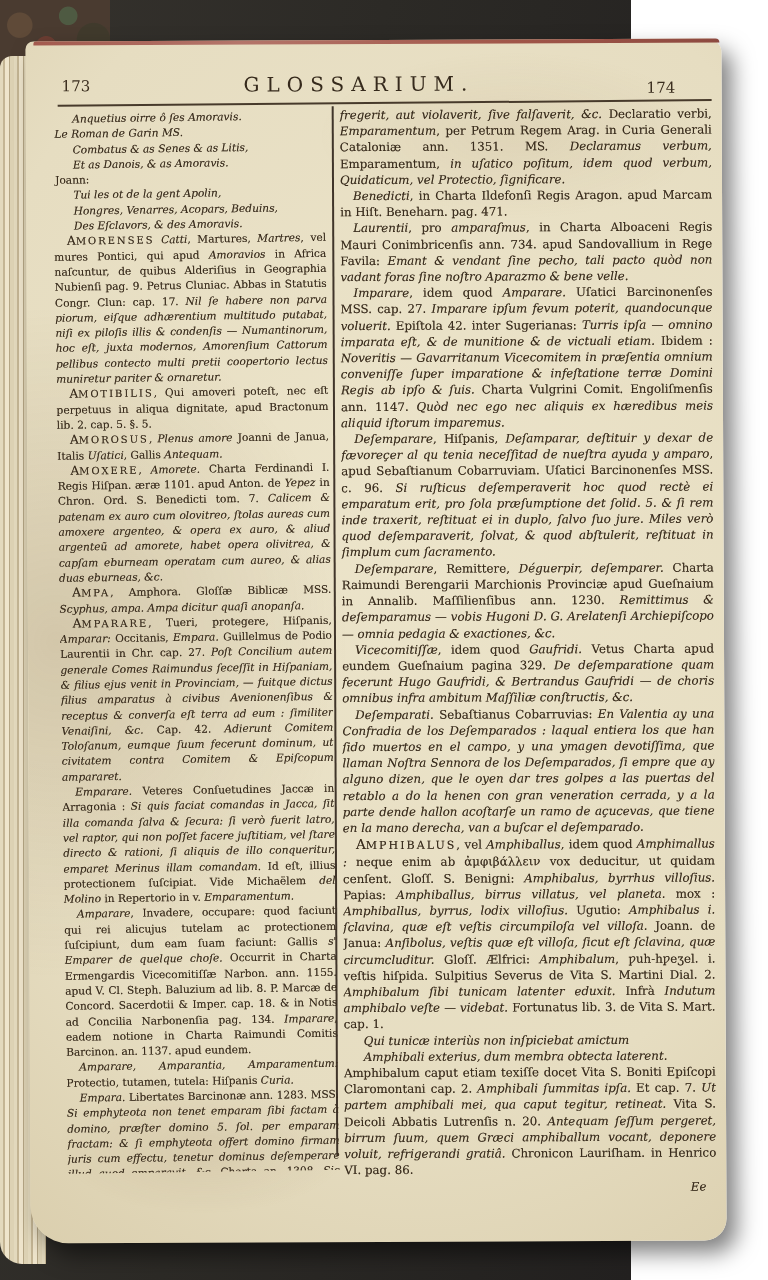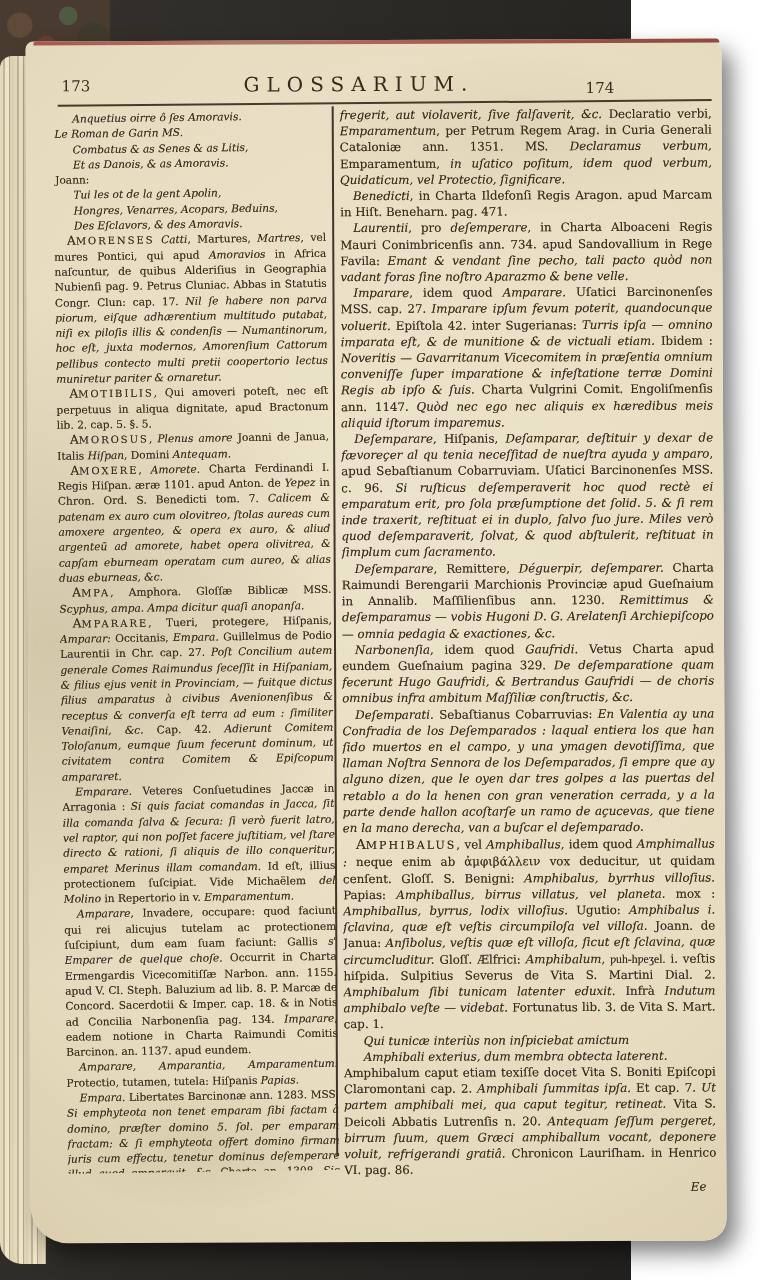--- a/index.html
+++ b/index.html
@@ -27,42 +27,42 @@
   .page::before{content:"";position:absolute;left:8px;right:2px;top:0;height:4px;
     border-radius:8px 14px 0 0;
     background:linear-gradient(90deg,#a35a4e,#b4756a 30%,#a05548 70%,#8d4a40);}
   .texture{position:absolute;inset:0;pointer-events:none;border-radius:inherit;
     background:
       radial-gradient(40% 10% at 70% 8%, rgba(150,120,80,.10), transparent 70%),
       radial-gradient(30% 8% at 25% 92%, rgba(140,110,75,.12), transparent 70%),
       radial-gradient(60% 40% at 4% 50%, rgba(120,95,60,.18), transparent 70%);}
   .folio{position:absolute;font-size:15px;color:#3a2d1e;}
   .folio.left{left:36px;top:36px;}
-  .folio.right{left:560px;top:40px;}
+  .folio.right{left:621px;top:40px;}
   .title{position:absolute;left:218px;top:32px;font-size:20px;letter-spacing:7px;
     color:#362a1c;white-space:nowrap;}
   .rule{position:absolute;left:32px;top:62px;width:654px;height:2px;background:#473a2b;
     transform:rotate(-0.25deg);}
   .divider{position:absolute;left:306px;top:66px;width:2px;height:1050px;background:#40352a;}
   .col{position:absolute;color:#392c1d;overflow:hidden;
     text-shadow:0 0 .4px rgba(58,45,30,.55);}
   .col-left{left:32px;top:69px;width:272px;height:1062px;
     font-size:10.6px;line-height:15.3px;transform:rotate(-0.6deg);}
   .col-right{left:314px;top:67px;width:372px;height:1090px;
     font-size:11.8px;line-height:16.2px;}
   .para{margin:0;text-align:justify;text-indent:13px;}
   .flush{text-indent:0;}
   .verse{text-align:left;text-indent:0;padding-left:20px;}
   .verse0{text-align:left;text-indent:0;padding-left:2px;}
   .catch{text-align:right;text-indent:0;padding-right:10px;margin-top:2px;}
   .seg-i{font-style:italic;}
   .seg-lc{font-size:1.15em;}
   .seg-sc{letter-spacing:2px;font-size:0.94em;}
   .seg-g{font-style:normal;}
-  .seg-x{font-style:normal;font-family:Liberation Serif, serif;}
+  .seg-x{font-style:normal;}
 </style>
 </head>
 <body>
 
 <div class="scene">
   <div class="cover-corner"></div>
   <div class="page-stack"></div>
   <div class="page">
     <div class="texture"></div>
     <span class="folio left">173</span>
@@ -74,37 +74,37 @@
         <p class="para verse"><span class="seg-i">Anquetius oirre ô ſes Amoravis.</span></p>
         <p class="para verse0"><span class="seg-i">Le Roman de Garin MS.</span></p>
         <p class="para verse"><span class="seg-i">Combatus &amp; as Senes &amp; as Litis,</span></p>
         <p class="para verse"><span class="seg-i">Et as Danois, &amp; as Amoravis.</span></p>
         <p class="para verse0"><span class="seg-r">Joann:</span></p>
         <p class="para verse"><span class="seg-i">Tui les ot de la gent Apolin,</span></p>
         <p class="para verse"><span class="seg-i">Hongres, Venarres, Acopars, Beduins,</span></p>
         <p class="para verse"><span class="seg-i">Des Eſclavors, &amp; des Amoravis.</span></p>
         <p class="para"><span class="seg-lc">A</span><span class="seg-sc">MORENSES</span><span class="seg-i"> Catti</span><span class="seg-r">, Martures, </span><span class="seg-i">Martres</span><span class="seg-r">, vel mures Pontici, qui apud </span><span class="seg-i">Amoravios</span><span class="seg-r"> in Africa naſcuntur, de quibus Alderiſius in Geographia Nubienſi pag. 9.  Petrus Cluniac. Abbas in Statutis Congr. Clun: cap. 17. </span><span class="seg-i">Nil ſe habere non parva piorum, eiſque adhærentium multitudo putabat, niſi ex piloſis illis &amp; condenſis — Numantinorum, hoc eſt, juxta modernos, Amorenſium Cattorum pellibus contecto multi pretii coopertorio lectus muniretur pariter &amp; ornaretur.</span></p>
         <p class="para"><span class="seg-lc">A</span><span class="seg-sc">MOTIBILIS</span><span class="seg-r">, Qui amoveri poteſt, nec eſt perpetuus in aliqua dignitate, apud Bractonum lib. 2. cap. 5. §. 5.</span></p>
-        <p class="para"><span class="seg-lc">A</span><span class="seg-sc">MOROSUS</span><span class="seg-r">, </span><span class="seg-i">Plenus amore</span><span class="seg-r"> Joanni de Janua, Italis </span><span class="seg-i">Hiſpan</span><span class="seg-r">, Domini </span><span class="seg-i">Antequam.</span></p>
+        <p class="para"><span class="seg-lc">A</span><span class="seg-sc">MOROSUS</span><span class="seg-r">, </span><span class="seg-i">Plenus amore</span><span class="seg-r"> Joanni de Janua, Italis </span><span class="seg-i">Uſatici</span><span class="seg-r">, Gallis </span><span class="seg-i">Antequam.</span></p>
         <p class="para"><span class="seg-lc">A</span><span class="seg-sc">MOXERE</span><span class="seg-r">, </span><span class="seg-i">Amorete.</span><span class="seg-r">  Charta Ferdinandi I. Regis Hiſpan. æræ 1101. apud Anton. de </span><span class="seg-i">Yepez</span><span class="seg-r"> in Chron. Ord. S. Benedicti tom. 7. </span><span class="seg-i">Calicem &amp; patenam ex auro cum olovitreo, ſtolas aureas cum amoxere argenteo, &amp; opera ex auro, &amp; aliud argenteũ ad amorete, habet opera olivitrea, &amp; capſam eburneam operatam cum aureo, &amp; alias duas eburneas, &amp;c.</span></p>
         <p class="para"><span class="seg-lc">A</span><span class="seg-sc">MPA</span><span class="seg-r">, Amphora.  Gloſſæ Biblicæ MSS. </span><span class="seg-i">Scyphus, ampa.  Ampa dicitur quaſi anopanſa.</span></p>
         <p class="para"><span class="seg-lc">A</span><span class="seg-sc">MPARARE</span><span class="seg-r">, Tueri, protegere, Hiſpanis, </span><span class="seg-i">Amparar:</span><span class="seg-r"> Occitanis, </span><span class="seg-i">Empara.</span><span class="seg-r">  Guillelmus de Podio Laurentii in Chr. cap. 27. </span><span class="seg-i">Poſt Concilium autem generale Comes Raimundus ſeceſſit in Hiſpaniam, &amp; filius ejus venit in Provinciam, — fuitque dictus filius amparatus à civibus Avenionenſibus &amp; receptus &amp; converſa eſt terra ad eum : ſimiliter Venaiſini, &amp;c.</span><span class="seg-r"> Cap. 42. </span><span class="seg-i">Adierunt Comitem Toloſanum, eumque ſuum fecerunt dominum, ut civitatem contra Comitem &amp; Epiſcopum ampararet.</span></p>
         <p class="para"><span class="seg-i">Emparare.</span><span class="seg-r"> Veteres Conſuetudines Jaccæ in Arragonia : </span><span class="seg-i">Si quis faciat comandas in Jacca, ſit illa comanda ſalva &amp; ſecura: ſi verò fuerit latro, vel raptor, qui non poſſet facere juſtitiam, vel ſtare directo &amp; rationi, ſi aliquis de illo conqueritur, emparet Merinus illam comandam.</span><span class="seg-r"> Id eſt, illius protectionem ſuſcipiat.  Vide Michaëlem </span><span class="seg-i">del Molino</span><span class="seg-r"> in Repertorio in v. </span><span class="seg-i">Emparamentum.</span></p>
         <p class="para"><span class="seg-i">Amparare</span><span class="seg-r">, Invadere, occupare: quod faciunt qui rei alicujus tutelam ac protectionem ſuſcipiunt, dum eam ſuam faciunt: Gallis </span><span class="seg-i">s' Emparer de quelque choſe.</span><span class="seg-r">  Occurrit in Charta Ermengardis Vicecomitiſſæ Narbon. ann. 1155. apud V. Cl. Steph. Baluzium ad lib. 8. P. Marcæ de Concord. Sacerdotii &amp; Imper. cap. 18. &amp; in Notis ad Concilia Narbonenſia pag. 134. </span><span class="seg-i">Imparare</span><span class="seg-r">, eadem notione in Charta Raimundi Comitis Barcinon. an. 1137. apud eundem.</span></p>
-        <p class="para"><span class="seg-i">Amparare, Amparantia, Amparamentum:</span><span class="seg-r"> Protectio, tutamen, tutela: Hiſpanis </span><span class="seg-i">Papias.</span></p>
+        <p class="para"><span class="seg-i">Amparare, Amparantia, Amparamentum:</span><span class="seg-r"> Protectio, tutamen, tutela: Hiſpanis </span><span class="seg-i">Curia.</span></p>
         <p class="para"><span class="seg-i">Empara.</span><span class="seg-r"> Libertates Barcinonæ ann. 1283. MSS. </span><span class="seg-i">Si emphyteota non tenet emparam ſibi factam à domino, præſter domino 5. ſol. per emparam fractam: &amp; ſi emphyteota offert domino firmam juris cum effectu, tenetur dominus deſemperare illud quod emparavit, &amp;c.</span><span class="seg-r"> Charta an. 1308. </span><span class="seg-i">Sic quod libello D. Regis</span></p>
       </div>
     <div class="col col-right">
         <p class="para flush"><span class="seg-i">fregerit, aut violaverit, ſive falſaverit, &amp;c.</span><span class="seg-r">  Declaratio verbi, </span><span class="seg-i">Emparamentum</span><span class="seg-r">, per Petrum Regem Arag. in Curia Generali Cataloniæ ann. 1351. MS. </span><span class="seg-i">Declaramus verbum,</span><span class="seg-r"> Emparamentum, </span><span class="seg-i">in uſatico poſitum, idem quod verbum, Quidaticum, vel Protectio, ſignificare.</span></p>
         <p class="para"><span class="seg-i">Benedicti</span><span class="seg-r">, in Charta Ildefonſi Regis Aragon. apud Marcam in Hiſt. Beneharn. pag. 471.</span></p>
-        <p class="para"><span class="seg-i">Laurentii</span><span class="seg-r">, pro </span><span class="seg-i">deſemperare</span><span class="seg-r">, in Charta Alboaceni Regis Mauri Conimbricenſis ann. 734. apud Sandovallium in Rege Favila: </span><span class="seg-i">Emant &amp; vendant ſine pecho, tali pacto quòd non vadant foras ſine noſtro Aparazmo &amp; bene velle.</span></p>
+        <p class="para"><span class="seg-i">Laurentii</span><span class="seg-r">, pro </span><span class="seg-i">amparaſmus</span><span class="seg-r">, in Charta Alboaceni Regis Mauri Conimbricenſis ann. 734. apud Sandovallium in Rege Favila: </span><span class="seg-i">Emant &amp; vendant ſine pecho, tali pacto quòd non vadant foras ſine noſtro Aparazmo &amp; bene velle.</span></p>
         <p class="para"><span class="seg-i">Imparare</span><span class="seg-r">, idem quod </span><span class="seg-i">Amparare.</span><span class="seg-r">  Uſatici Barcinonenſes MSS. cap. 27. </span><span class="seg-i">Imparare ipſum fevum poterit, quandocunque voluerit.</span><span class="seg-r"> Epiſtola 42. inter Sugerianas: </span><span class="seg-i">Turris ipſa — omnino imparata eſt, &amp; de munitione &amp; de victuali etiam.</span><span class="seg-r"> Ibidem : </span><span class="seg-i">Noveritis — Gavarritanum Vicecomitem in præſentia omnium conveniſſe ſuper imparatione &amp; infeſtatione terræ Domini Regis ab ipſo &amp; ſuis.</span><span class="seg-r"> Charta Vulgrini Comit. Engoliſmenſis ann. 1147. </span><span class="seg-i">Quòd nec ego nec aliquis ex hæredibus meis aliquid iſtorum imparemus.</span></p>
         <p class="para"><span class="seg-i">Deſemparare</span><span class="seg-r">, Hiſpanis, </span><span class="seg-i">Deſamparar, deſtituir y dexar de fævoreçer al qu tenia neceſſitad de nueſtra ayuda y amparo</span><span class="seg-r">, apud Sebaſtianum Cobarruviam. Uſatici Barcinonenſes MSS. c. 96. </span><span class="seg-i">Si ruſticus deſemperaverit hoc quod rectè ei emparatum erit, pro ſola præſumptione det ſolid. 5. &amp; ſi rem inde traxerit, reſtituat ei in duplo, ſalvo ſuo jure.  Miles verò quod deſemparaverit, ſolvat, &amp; quod abſtulerit, reſtituat in ſimplum cum ſacramento.</span></p>
         <p class="para"><span class="seg-i">Deſemparare</span><span class="seg-r">, Remittere, </span><span class="seg-i">Déguerpir, deſemparer.</span><span class="seg-r"> Charta Raimundi Berengarii Marchionis Provinciæ apud Gueſnaium in Annalib. Maſſilienſibus ann. 1230. </span><span class="seg-i">Remittimus &amp; deſemparamus — vobis Hugoni D. G. Arelatenſi Archiepiſcopo — omnia pedagia &amp; exactiones, &amp;c.</span></p>
-        <p class="para"><span class="seg-i">Narbonenſia</span><span class="seg-r">, idem quod </span><span class="seg-i">Gaufridi.</span><span class="seg-r">  Vetus Charta apud eundem Gueſnaium pagina 329. </span><span class="seg-i">De deſemparatione quam fecerunt Hugo Gaufridi, &amp; Bertrandus Gaufridi —  de choris omnibus infra ambitum Maſſiliæ conſtructis, &amp;c.</span></p>
+        <p class="para"><span class="seg-i">Vicecomitiſſæ</span><span class="seg-r">, idem quod </span><span class="seg-i">Gaufridi.</span><span class="seg-r">  Vetus Charta apud eundem Gueſnaium pagina 329. </span><span class="seg-i">De deſemparatione quam fecerunt Hugo Gaufridi, &amp; Bertrandus Gaufridi —  de choris omnibus infra ambitum Maſſiliæ conſtructis, &amp;c.</span></p>
         <p class="para"><span class="seg-i">Deſemparati.</span><span class="seg-r">  Sebaſtianus Cobarruvias: </span><span class="seg-i">En Valentia ay una Confradia de los Deſemparados : laqual entiera los que han ſido muertos en el campo, y una ymagen devotiſſima, que llaman Noſtra Sennora de los Deſemparados, ſi empre que ay alguno dizen, que le oyen dar tres golpes a las puertas del retablo a do la henen con gran veneration cerrada, y a la parte dende hallon acoſtarſe un ramo de açucevas, que tiene en la mano derecha, van a buſcar el deſemparado.</span></p>
         <p class="para"><span class="seg-lc">A</span><span class="seg-sc">MPHIBALUS</span><span class="seg-r">, vel </span><span class="seg-i">Amphiballus</span><span class="seg-r">, idem quod </span><span class="seg-i">Amphimallus :</span><span class="seg-r"> neque enim ab </span><span class="seg-g">ἀμφιβάλλειν</span><span class="seg-r"> vox deducitur, ut quidam cenſent. Gloſſ. S. Benigni: </span><span class="seg-i">Amphibalus, byrrhus villoſius.</span><span class="seg-r"> Papias: </span><span class="seg-i">Amphiballus, birrus villatus, vel planeta.</span><span class="seg-r"> mox : </span><span class="seg-i">Amphiballus, byrrus, lodix villoſius.</span><span class="seg-r"> Ugutio: </span><span class="seg-i">Amphibalus i. ſclavina, quæ eſt veſtis circumpiloſa vel villoſa.</span><span class="seg-r"> Joann. de Janua: </span><span class="seg-i">Anſibolus, veſtis quæ eſt villoſa, ſicut eſt ſclavina, quæ circumcluditur.</span><span class="seg-r"> Gloſſ. Ælfrici: </span><span class="seg-i">Amphibalum</span><span class="seg-r">, </span><span class="seg-x">ƿuh-hƿeʒel.</span><span class="seg-r"> i. veſtis hiſpida.  Sulpitius Severus de Vita S. Martini Dial. 2. </span><span class="seg-i">Amphibalum ſibi tunicam latenter eduxit.</span><span class="seg-r">  Infrà </span><span class="seg-i">Indutum amphibalo veſte — videbat.</span><span class="seg-r"> Fortunatus lib. 3.  de Vita S. Mart. cap. 1.</span></p>
         <p class="para verse"><span class="seg-i">Qui tunicæ interiùs non inſpiciebat amictum</span></p>
         <p class="para verse"><span class="seg-i">Amphibali exterius, dum membra obtecta laterent.</span></p>
         <p class="para flush"><span class="seg-r">Amphibalum caput etiam texiſſe docet Vita S. Boniti Epiſcopi Claromontani cap. 2. </span><span class="seg-i">Amphibali ſummitas ipſa.</span><span class="seg-r"> Et cap. 7. </span><span class="seg-i">Ut partem amphibali mei, qua caput tegitur, retineat.</span><span class="seg-r">  Vita S. Deicoli Abbatis Lutrenſis n. 20. </span><span class="seg-i">Antequam ſeſſum pergeret, birrum ſuum, quem Græci amphiballum vocant, deponere voluit, refrigerandi gratiâ.</span><span class="seg-r">  Chronicon Lauriſham. in Henrico VI. pag. 86.</span></p>
         <p class="para catch"><span class="seg-i">Ee</span></p>
       </div>
   </div>
 </div>
 

